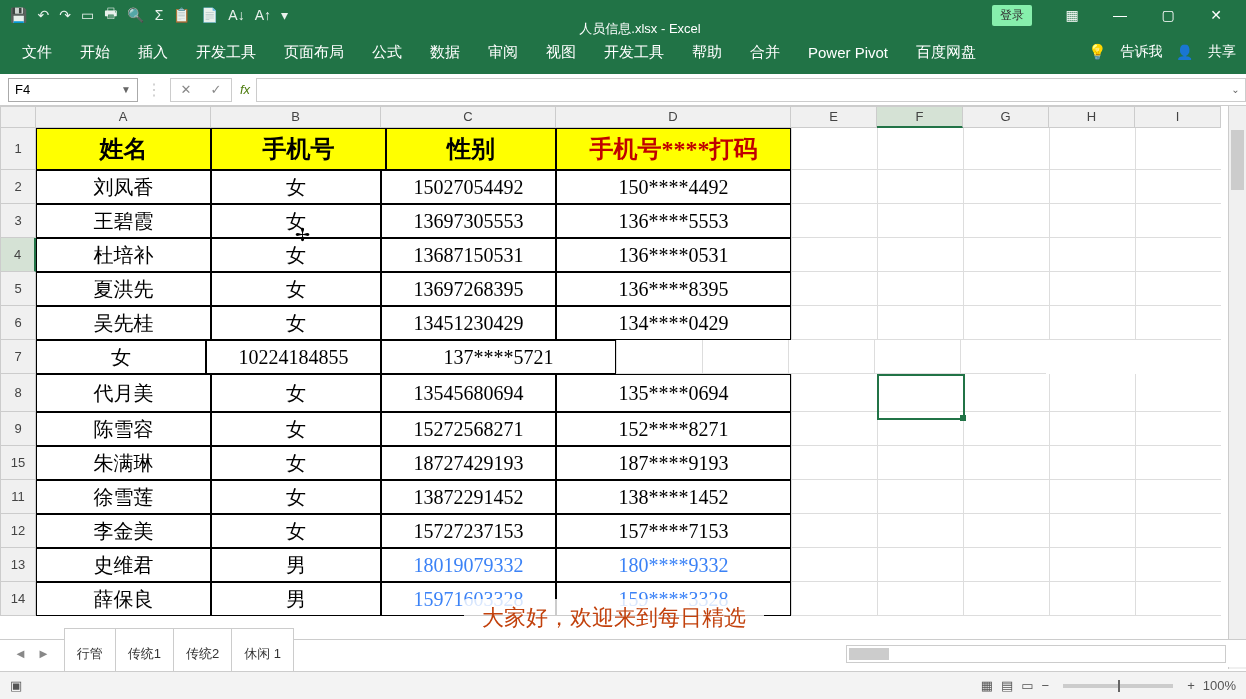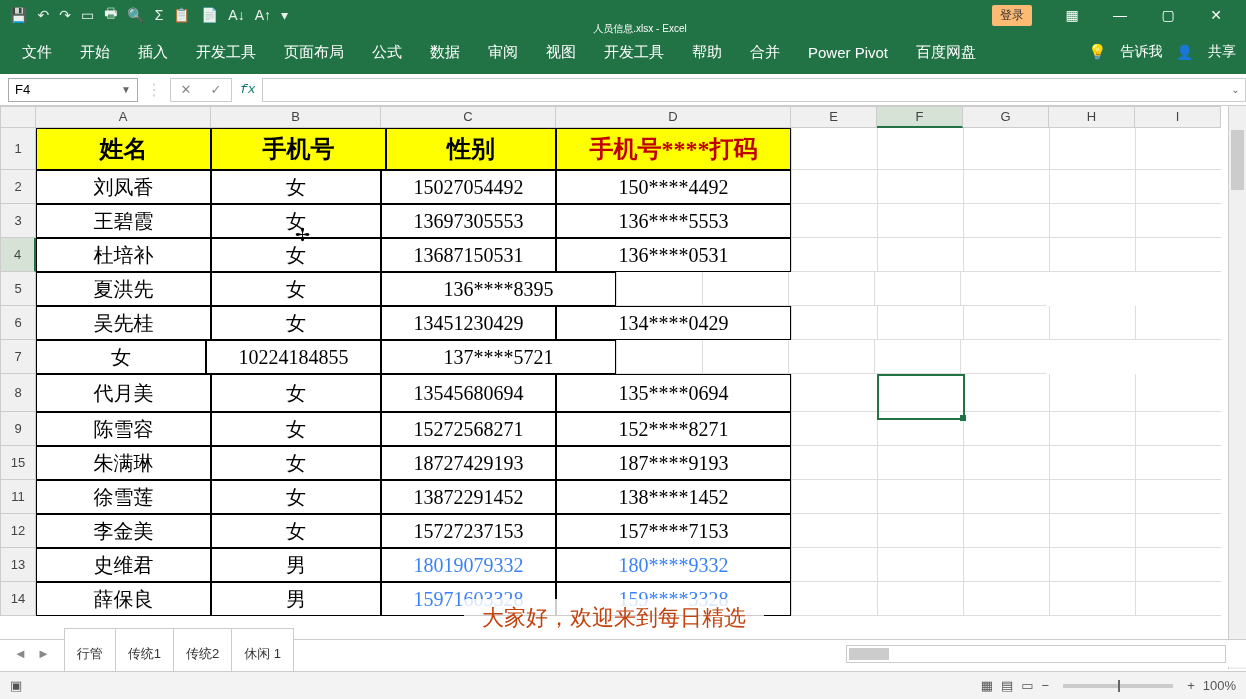--- a/index.html
+++ b/index.html
@@ -2,38 +2,38 @@
 <html><head>
 <meta charset="utf-8">
 <style>
 * { margin: 0; padding: 0; box-sizing: border-box; font-family: "Microsoft YaHei", SimSun, Arial, sans-serif; }
 body { width: 1246px; height: 699px; overflow: hidden; background: #fff; }
 
 
 .titlebar { height: 30px; background: #217346; display: flex; align-items: center; color: #fff; }
 .qat { display: flex; align-items: center; gap: 10px; padding-left: 10px; }
 .qat span { font-size: 14px; opacity: 0.9; }
-.title { flex: 1; text-align: center; font-size: 10px; margin-top: 28px; }
+.title { flex: 1; text-align: center; font-size: 13px; margin-top: 28px; }
 .winbtns { display: flex; align-items: center; gap: 4px; padding-right: 8px; }
-.winbtns .login { background: #fdba74; color: #333; padding: 2px 8px; font-size: 12px; border-radius: 2px; margin-right: 14px; }
+.winbtns .login { background: #86efac; color: #333; padding: 2px 8px; font-size: 12px; border-radius: 2px; margin-right: 14px; }
 .winbtns .wb { width: 44px; height: 28px; display: flex; align-items: center; justify-content: center; font-size: 14px; }
 
 
 .ribbon-tabs { height: 44px; background: #217346; display: flex; align-items: center; padding: 0 10px; gap: 4px; }
 .ribbon-tabs .tab { color: #fff; padding: 8px 12px; font-size: 15px; cursor: pointer; }
 .ribbon-right { margin-left: auto; display: flex; align-items: center; gap: 14px; color: #fff; font-size: 14px; }
 .ribbon-right .bulb { font-size: 15px; }
 
 
 .fxbar { height: 32px; border-bottom: 1px solid #ccc; display: flex; align-items: center; background: #fff; }
 .namebox { width: 130px; height: 24px; border: 1px solid #aaa; margin: 0 8px; display: flex; align-items: center; padding: 0 6px; font-size: 13px; }
 .namebox .dd { margin-left: auto; color: #666; font-size: 10px; }
 .fxbtns { display: flex; align-items: center; border: 1px solid #ccc; height: 24px; margin-right: 8px; }
 .fxbtns span { width: 30px; text-align: center; color: #888; font-size: 13px; }
-.fxlabel { color: #0f766e; font-style: italic; font-size: 13px; margin-right: 6px; font-family: Liberation Mono, monospace; }
+.fxlabel { color: #4d7c0f; font-style: italic; font-size: 13px; margin-right: 6px; }
 .fxinput { flex: 1; height: 24px; border: 1px solid #ccc; border-right: none; padding: 0 6px; font-size: 13px; }
 .fxexpand { width: 20px; text-align: center; color: #666; border: 1px solid #ccc; height: 24px; line-height: 22px; font-size: 10px; border-left: none;}
 
 
 .grid-wrap { position: relative; height: 563px; display: flex; }
 .grid-scroll { flex: 1; position: relative; overflow: hidden; }
 
 
 .colheads { display: flex; height: 22px; }
 .selectall { width: 36px; border: 1px solid #ccc; background: #f0f0f0; }
@@ -226,20 +226,21 @@
           <div class="cell cE"></div>
           <div class="cell cF"></div>
           <div class="cell cG"></div>
           <div class="cell cH"></div>
           <div class="cell cI"></div>
         </div>
         <div class="row rn">
           <div class="rh" style="height:34px">5</div>
           <div class="cell dcell cA">夏洪先</div>
           <div class="cell dcell cB">女</div>
+          <div class="cell dcell cC">13697268395</div>
           <div class="cell dcell cD">136****8395</div>
           <div class="cell cE"></div>
           <div class="cell cF"></div>
           <div class="cell cG"></div>
           <div class="cell cH"></div>
           <div class="cell cI"></div>
         </div>
         <div class="row rn">
           <div class="rh" style="height:34px">6</div>
           <div class="cell dcell cA">吴先桂</div>

